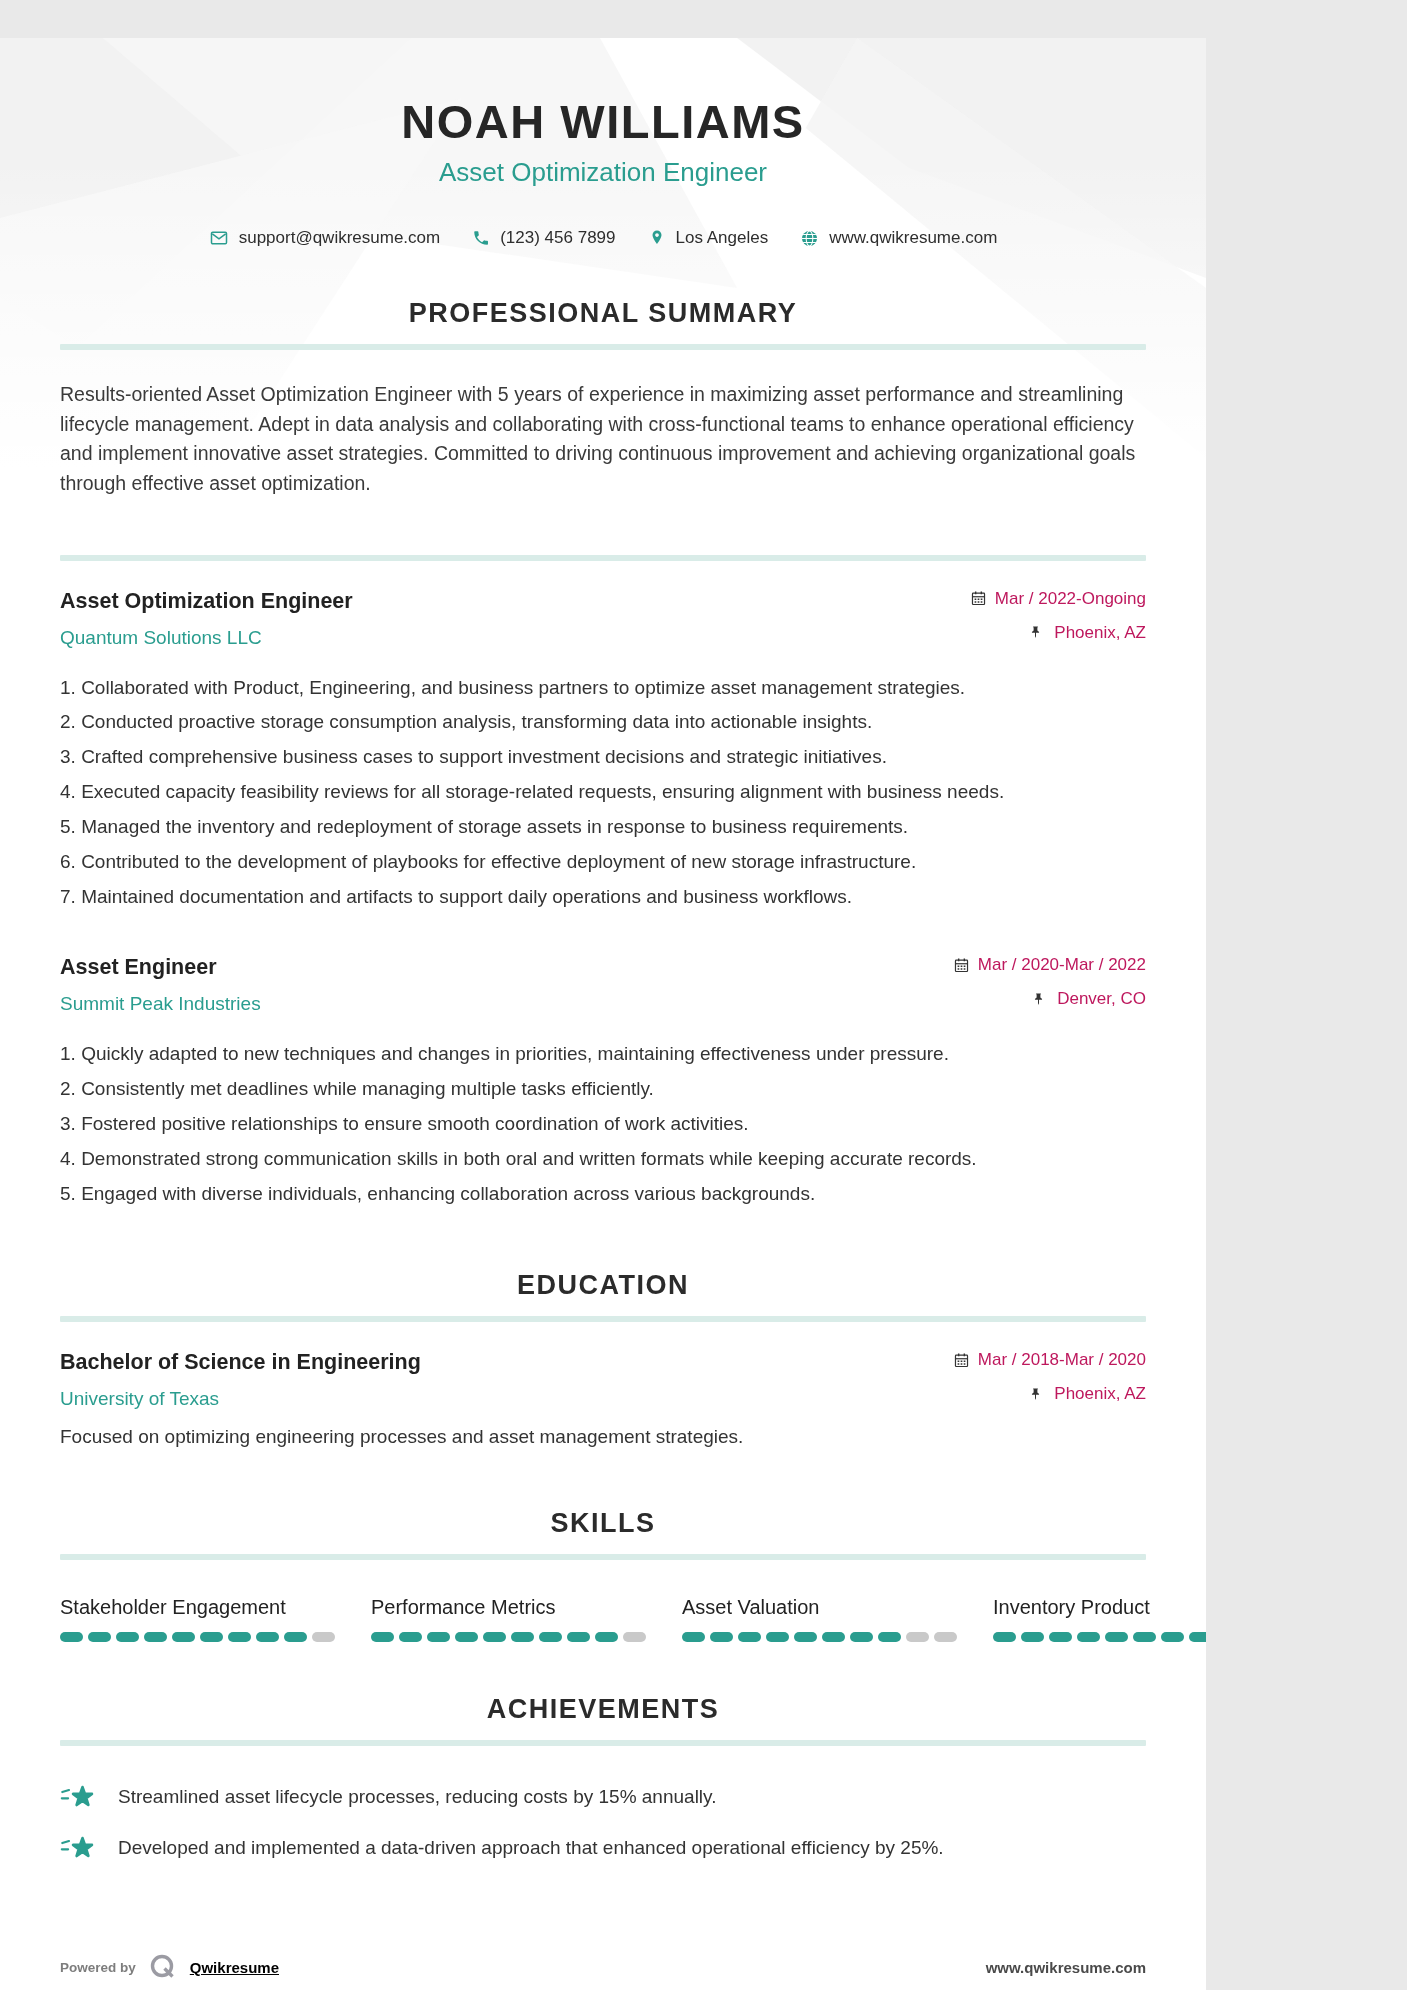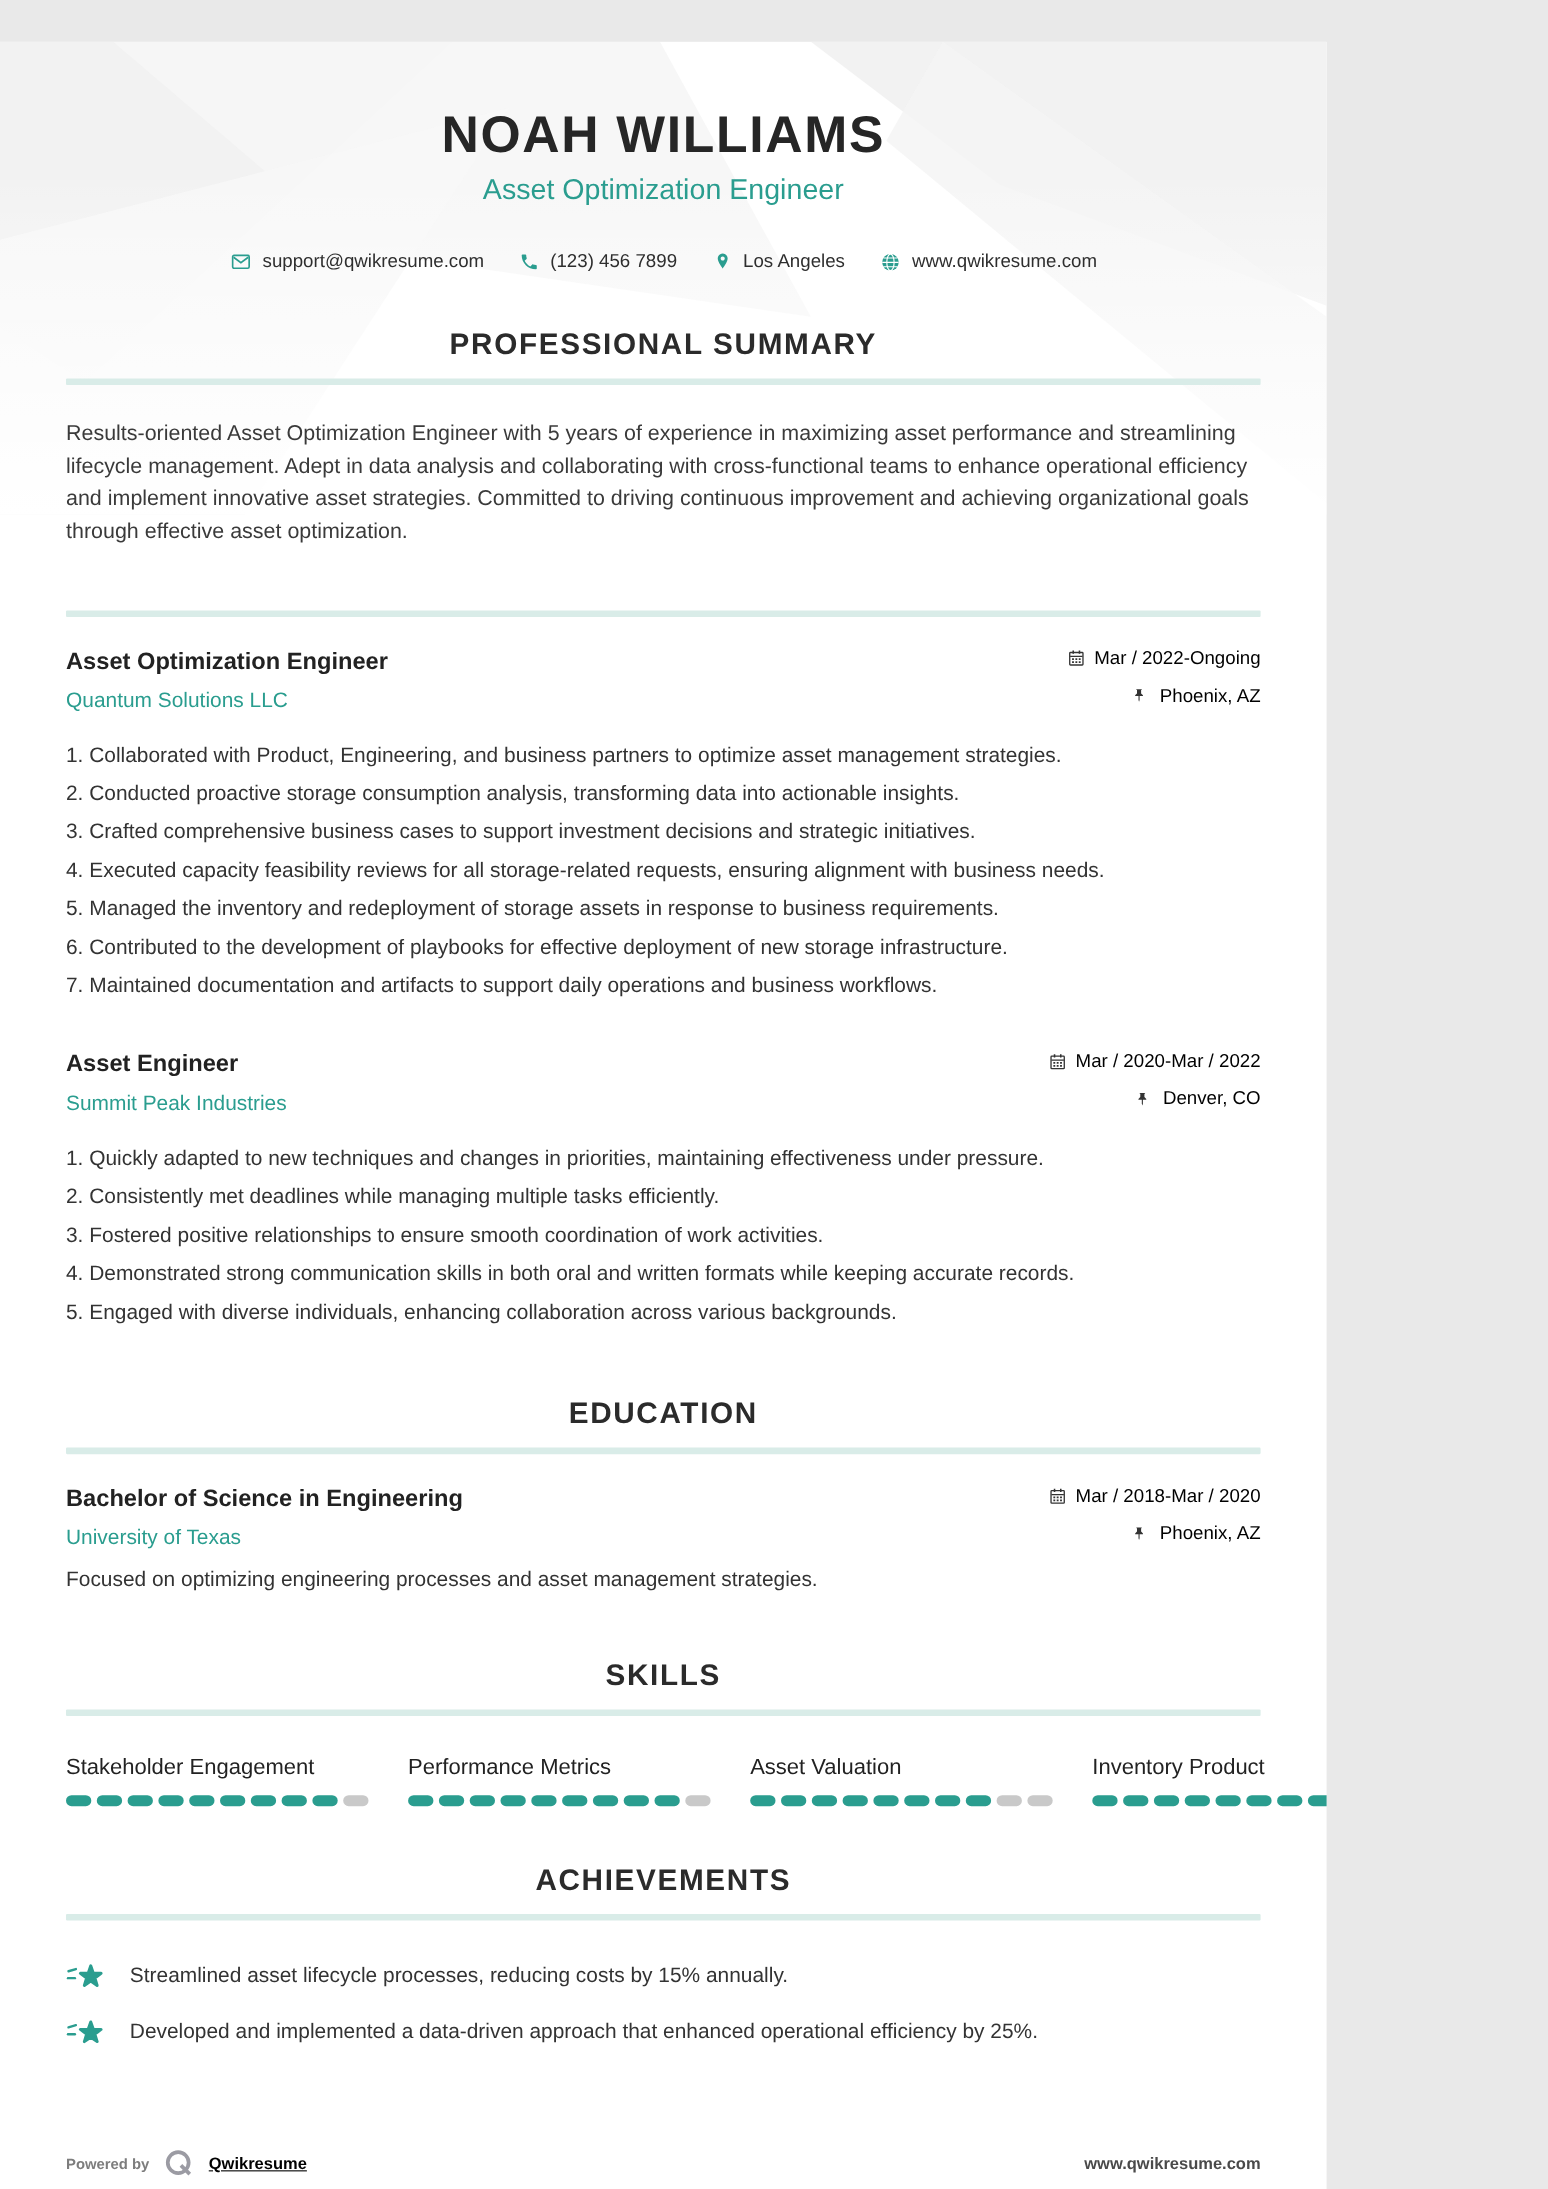--- a/index.html
+++ b/index.html
@@ -40,21 +40,21 @@
   .summary-section { margin-top:50px; }
   .summary-text { margin-top:30px; font-size:19.5px; line-height:1.52; color:#3a3a3a; }
 
   .experience-section { margin-top:56px; }
 
   .entry { margin-top:28px; }
   .entry + .entry { margin-top:44px; }
   .entry-head { display:flex; justify-content:space-between; align-items:flex-start; }
   .entry-title { font-size:21.5px; font-weight:bold; color:#222; }
   .entry-company { font-size:19px; margin-top:13px; color:var(--accent,#2a9d8f); }
-  .entry-meta { font-size:17px; color:#000000; white-space:nowrap; }
+  .entry-meta { font-size:17px; color:#be185d; white-space:nowrap; }
   .meta-line { display:flex; justify-content:flex-end; align-items:center; gap:8px; }
   .meta-line + .meta-line { margin-top:14px;gap:11px; }
   .bullets { list-style:none; margin-top:26px; }
   .bullets li { font-size:19px; line-height:1.42; margin-bottom:8px; color:#333; }
   .bullets .num { color:#333; }
 
   .education-section { margin-top:62px; }
   .edu-desc { margin-top:16px; font-size:19px; color:#333; }
 
   .skills-section { margin-top:60px; }

